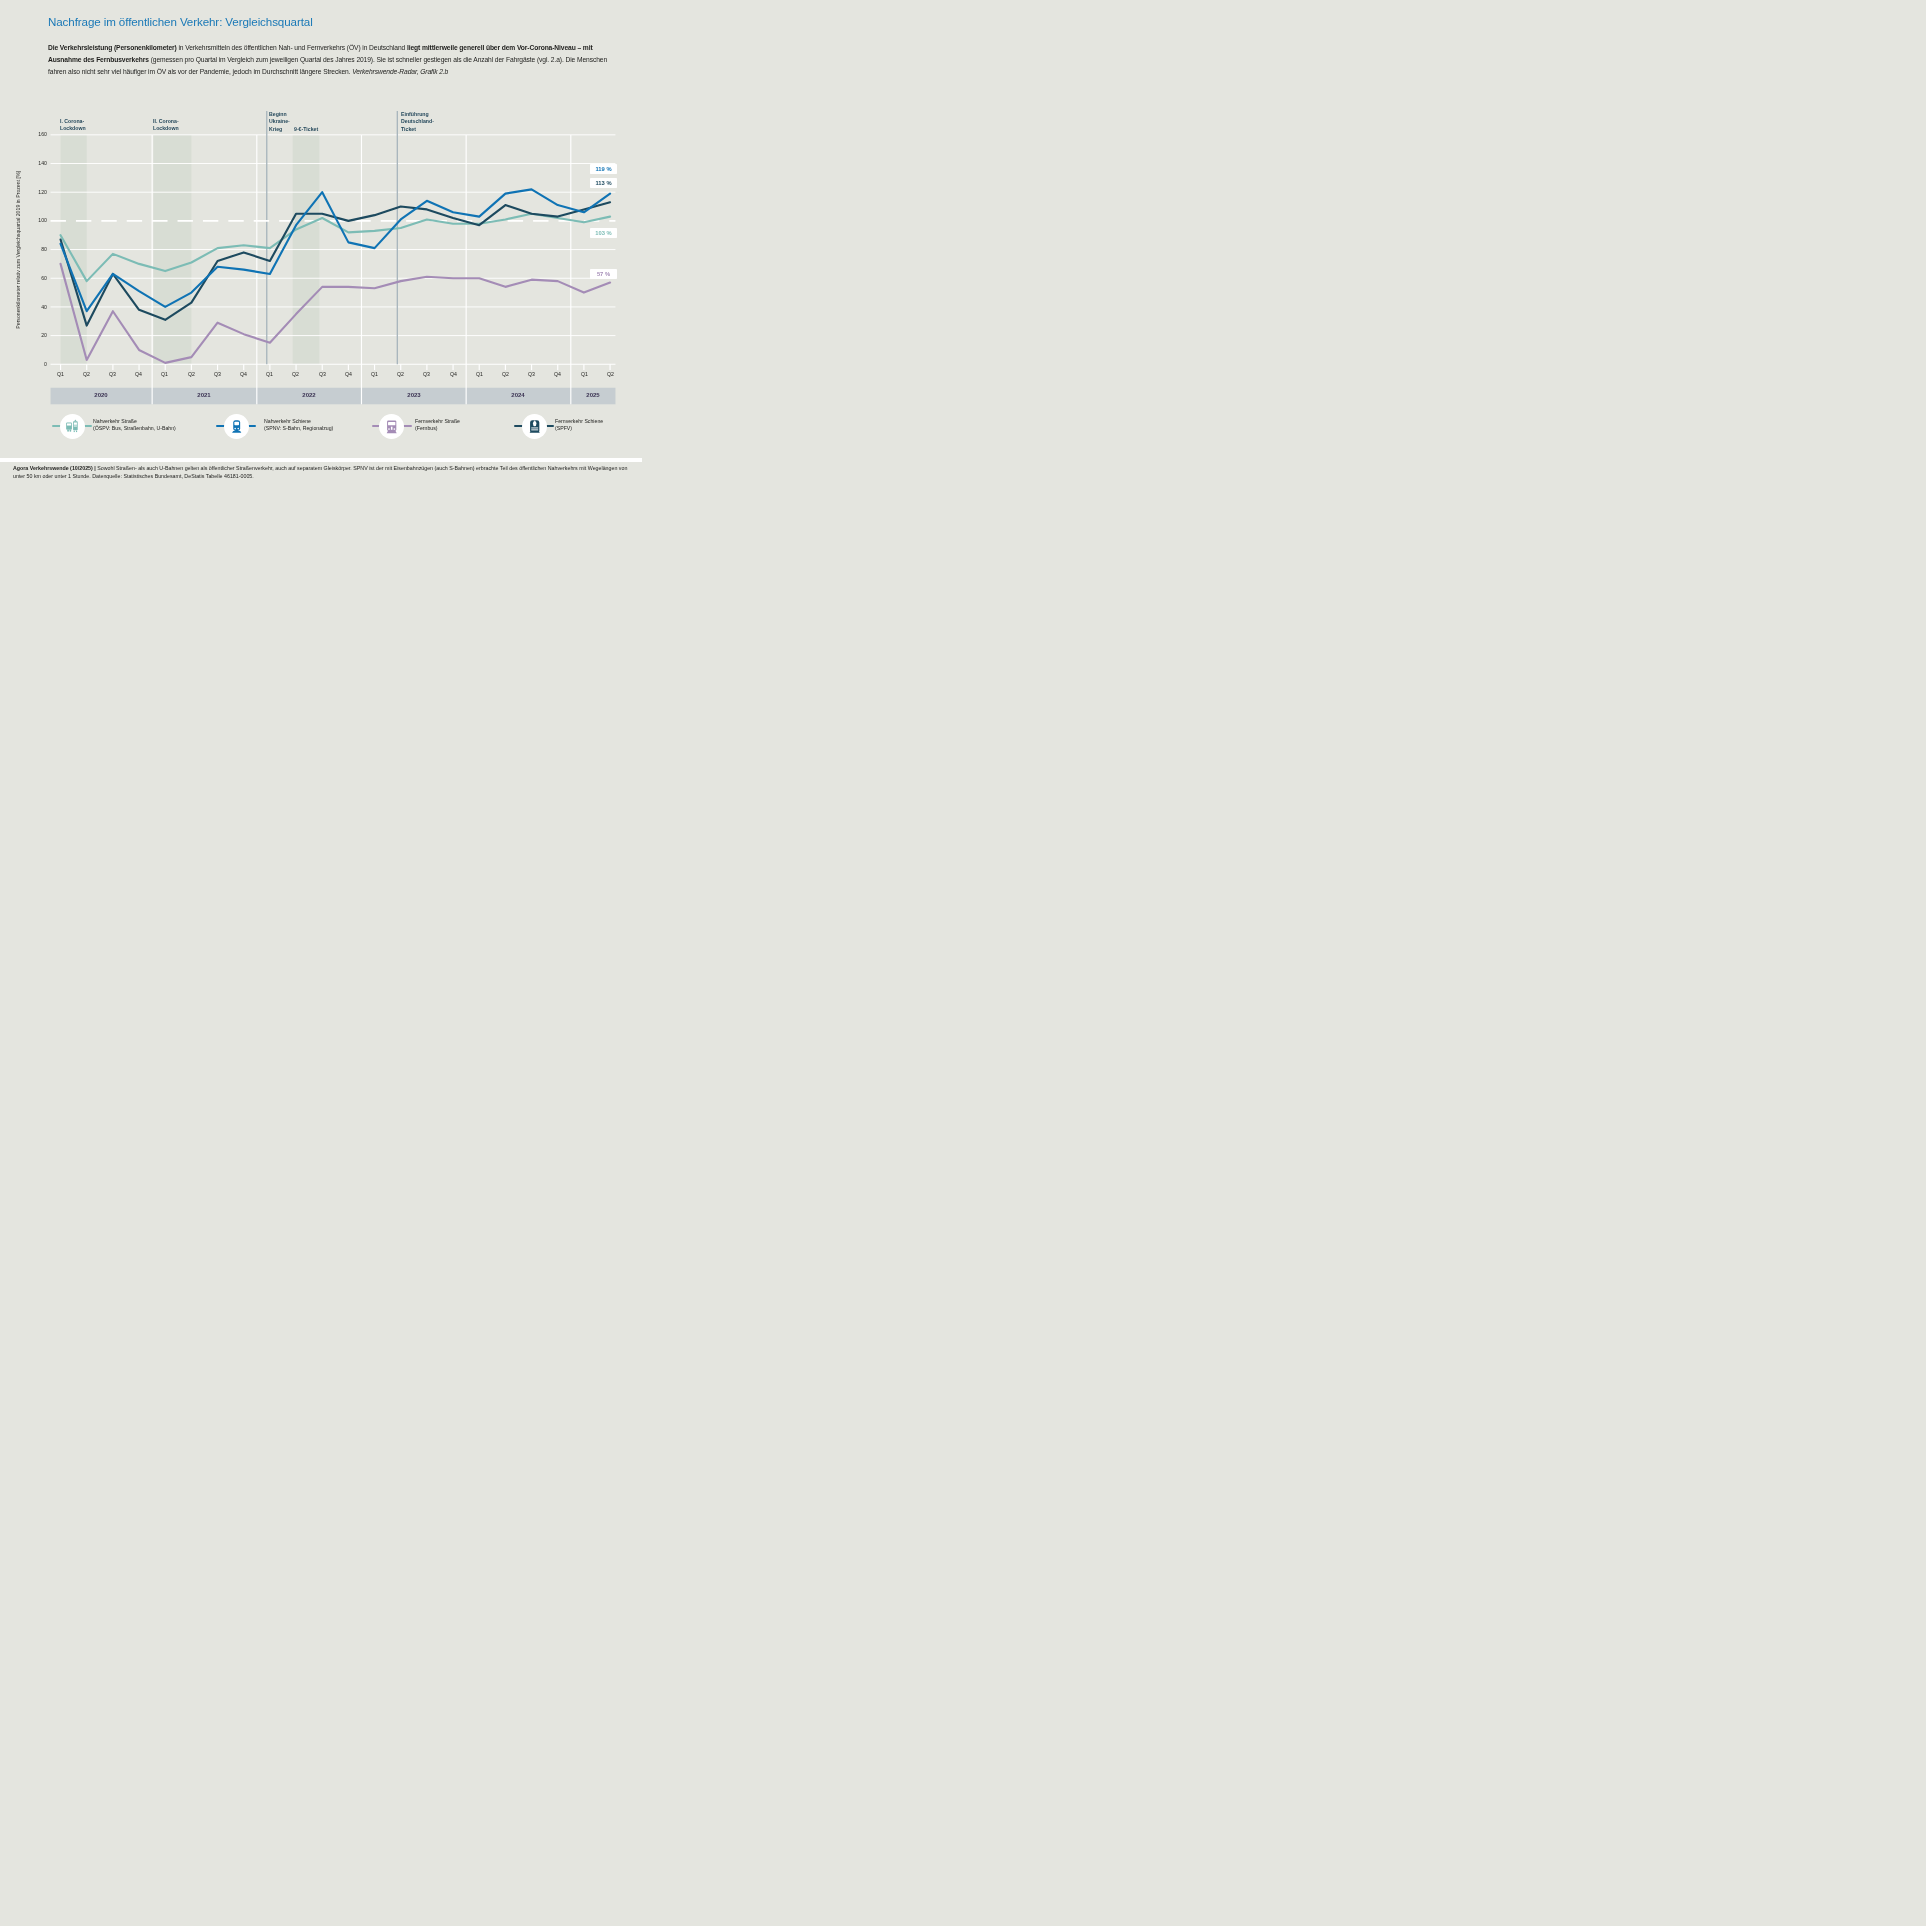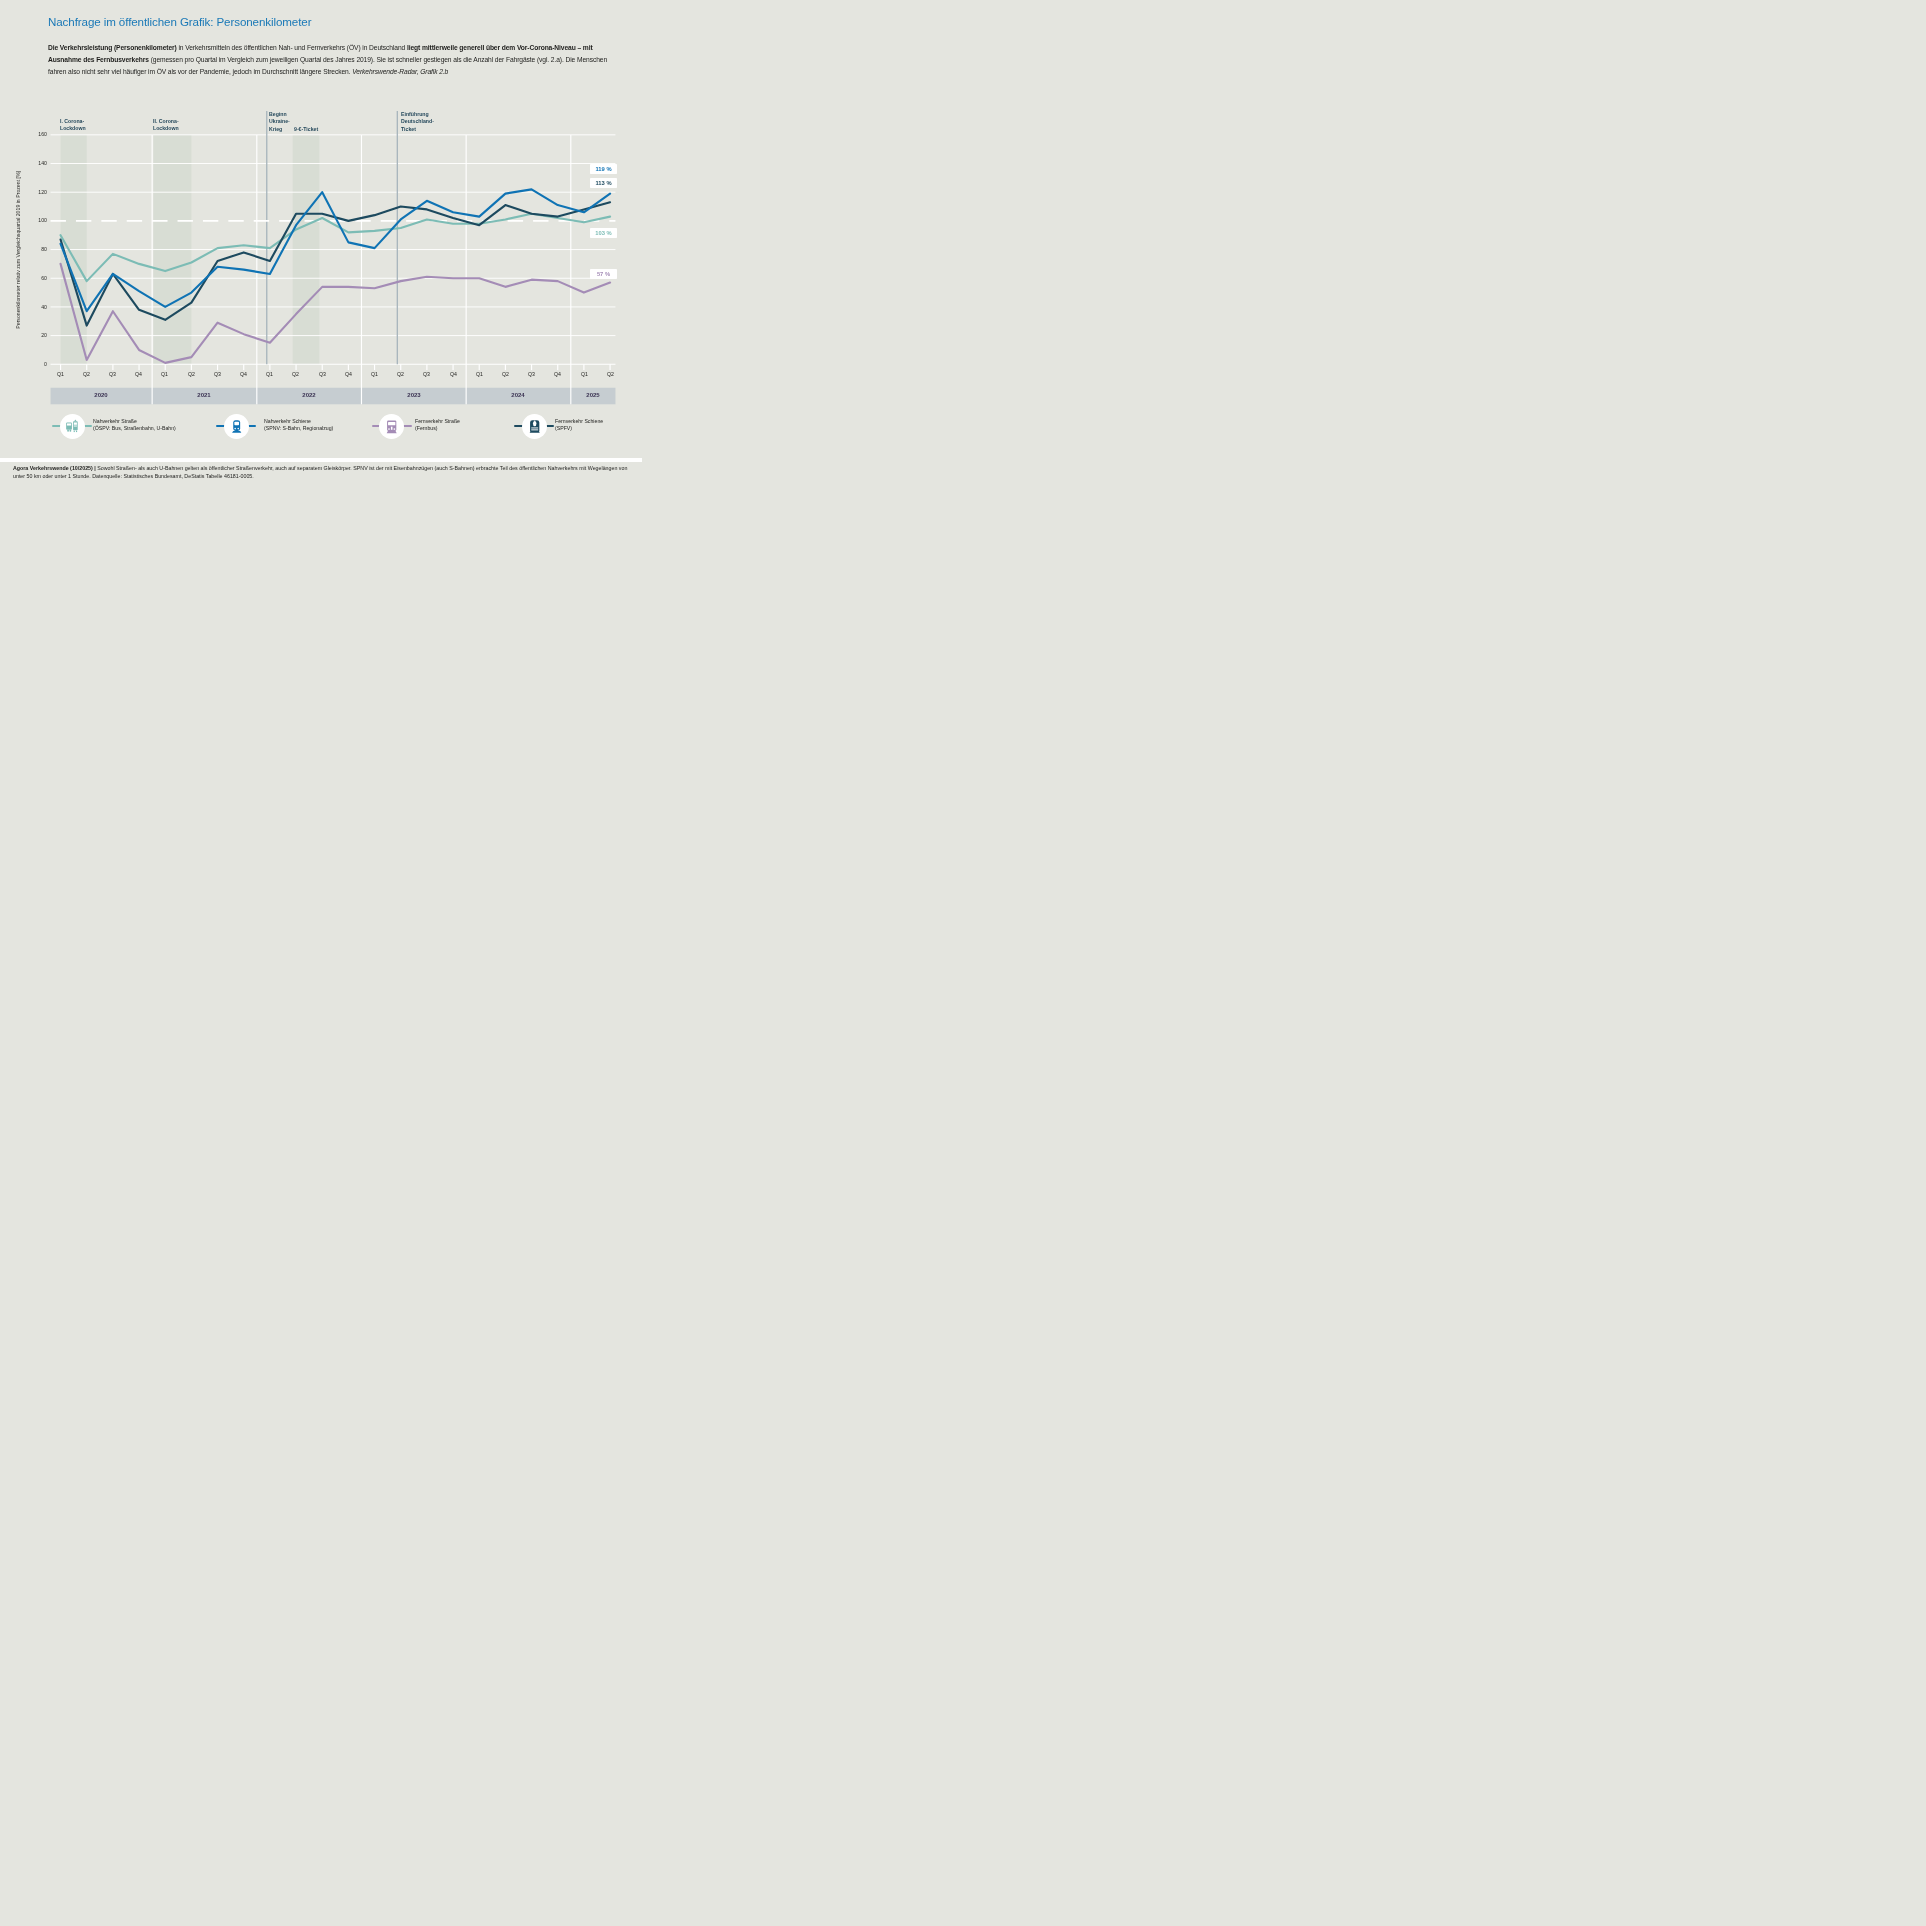--- a/index.html
+++ b/index.html
@@ -27,21 +27,21 @@
   .footer-sep{position:absolute;left:0;top:458px;width:642px;height:3.9px;background:#ffffff;}
   .footer{position:absolute;left:13px;top:464px;width:622px;font-size:5.3px;
           line-height:8.3px;margin:0;color:#1d1d1b;}
   .footer b{font-weight:700;}
   svg{display:block;}
 </style>
 </head>
 <body>
 
 <div class="page">
-  <h1 class="title">Nachfrage im öffentlichen Grafik: Personenkilometer</h1>
+  <h1 class="title">Nachfrage im öffentlichen Verkehr: Vergleichsquartal</h1>
   <p class="intro" id="intro"><b>Die Verkehrsleistung (Personenkilometer)</b><span> in Verkehrsmitteln des öffentlichen Nah- und Fernverkehrs (ÖV) in Deutschland </span><b>liegt mittlerweile generell über dem Vor-Corona-Niveau – mit Ausnahme des Fernbusverkehrs</b><span> (gemessen pro Quartal im Vergleich zum jeweiligen Quartal des Jahres 2019). Sie ist schneller gestiegen als die Anzahl der Fahrgäste (vgl. 2.a). Die Menschen fahren also nicht sehr viel häufiger im ÖV als vor der Pandemie, jedoch im Durchschnitt längere Strecken. </span><i>Verkehrswende-Radar, Grafik 2.b</i></p>
 
   <div class="y-title">Personenkilometer relativ zum Vergleichsquartal 2019 in Prozent [%]</div>
   <div id="yticks">
       <div class="ytick" style="left: 27px; top: 361px;">0</div>
       <div class="ytick" style="left: 27px; top: 332px;">20</div>
       <div class="ytick" style="left: 27px; top: 304px;">40</div>
       <div class="ytick" style="left: 27px; top: 275px;">60</div>
       <div class="ytick" style="left: 27px; top: 246px;">80</div>
       <div class="ytick" style="left: 27px; top: 217px;">100</div>

